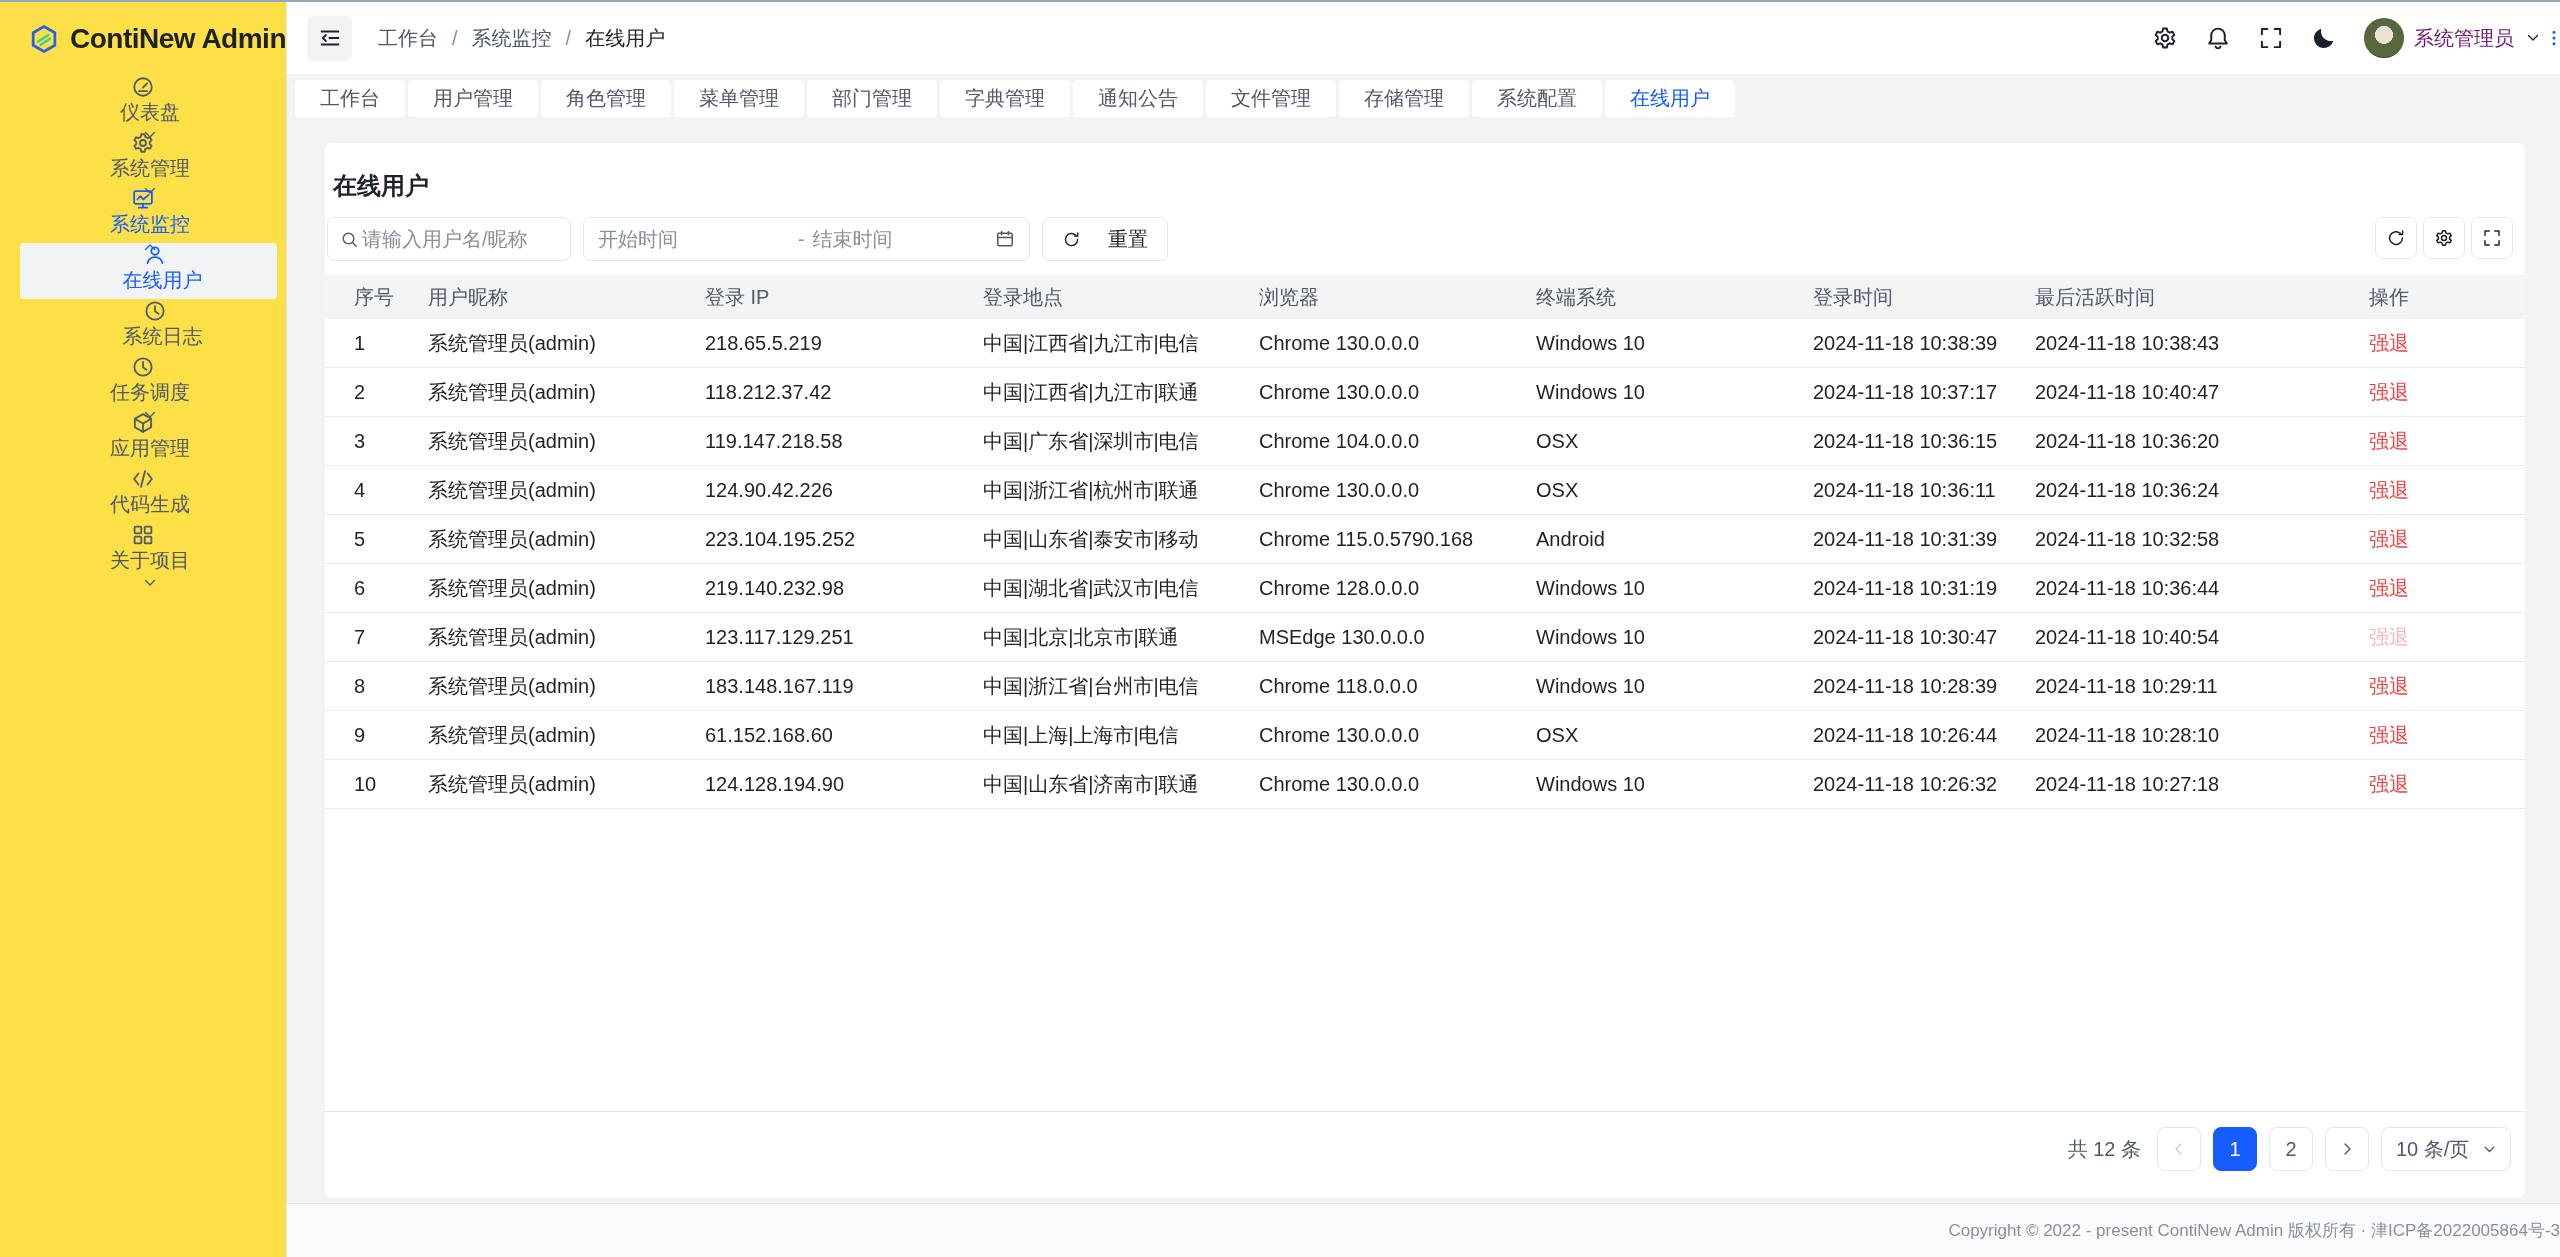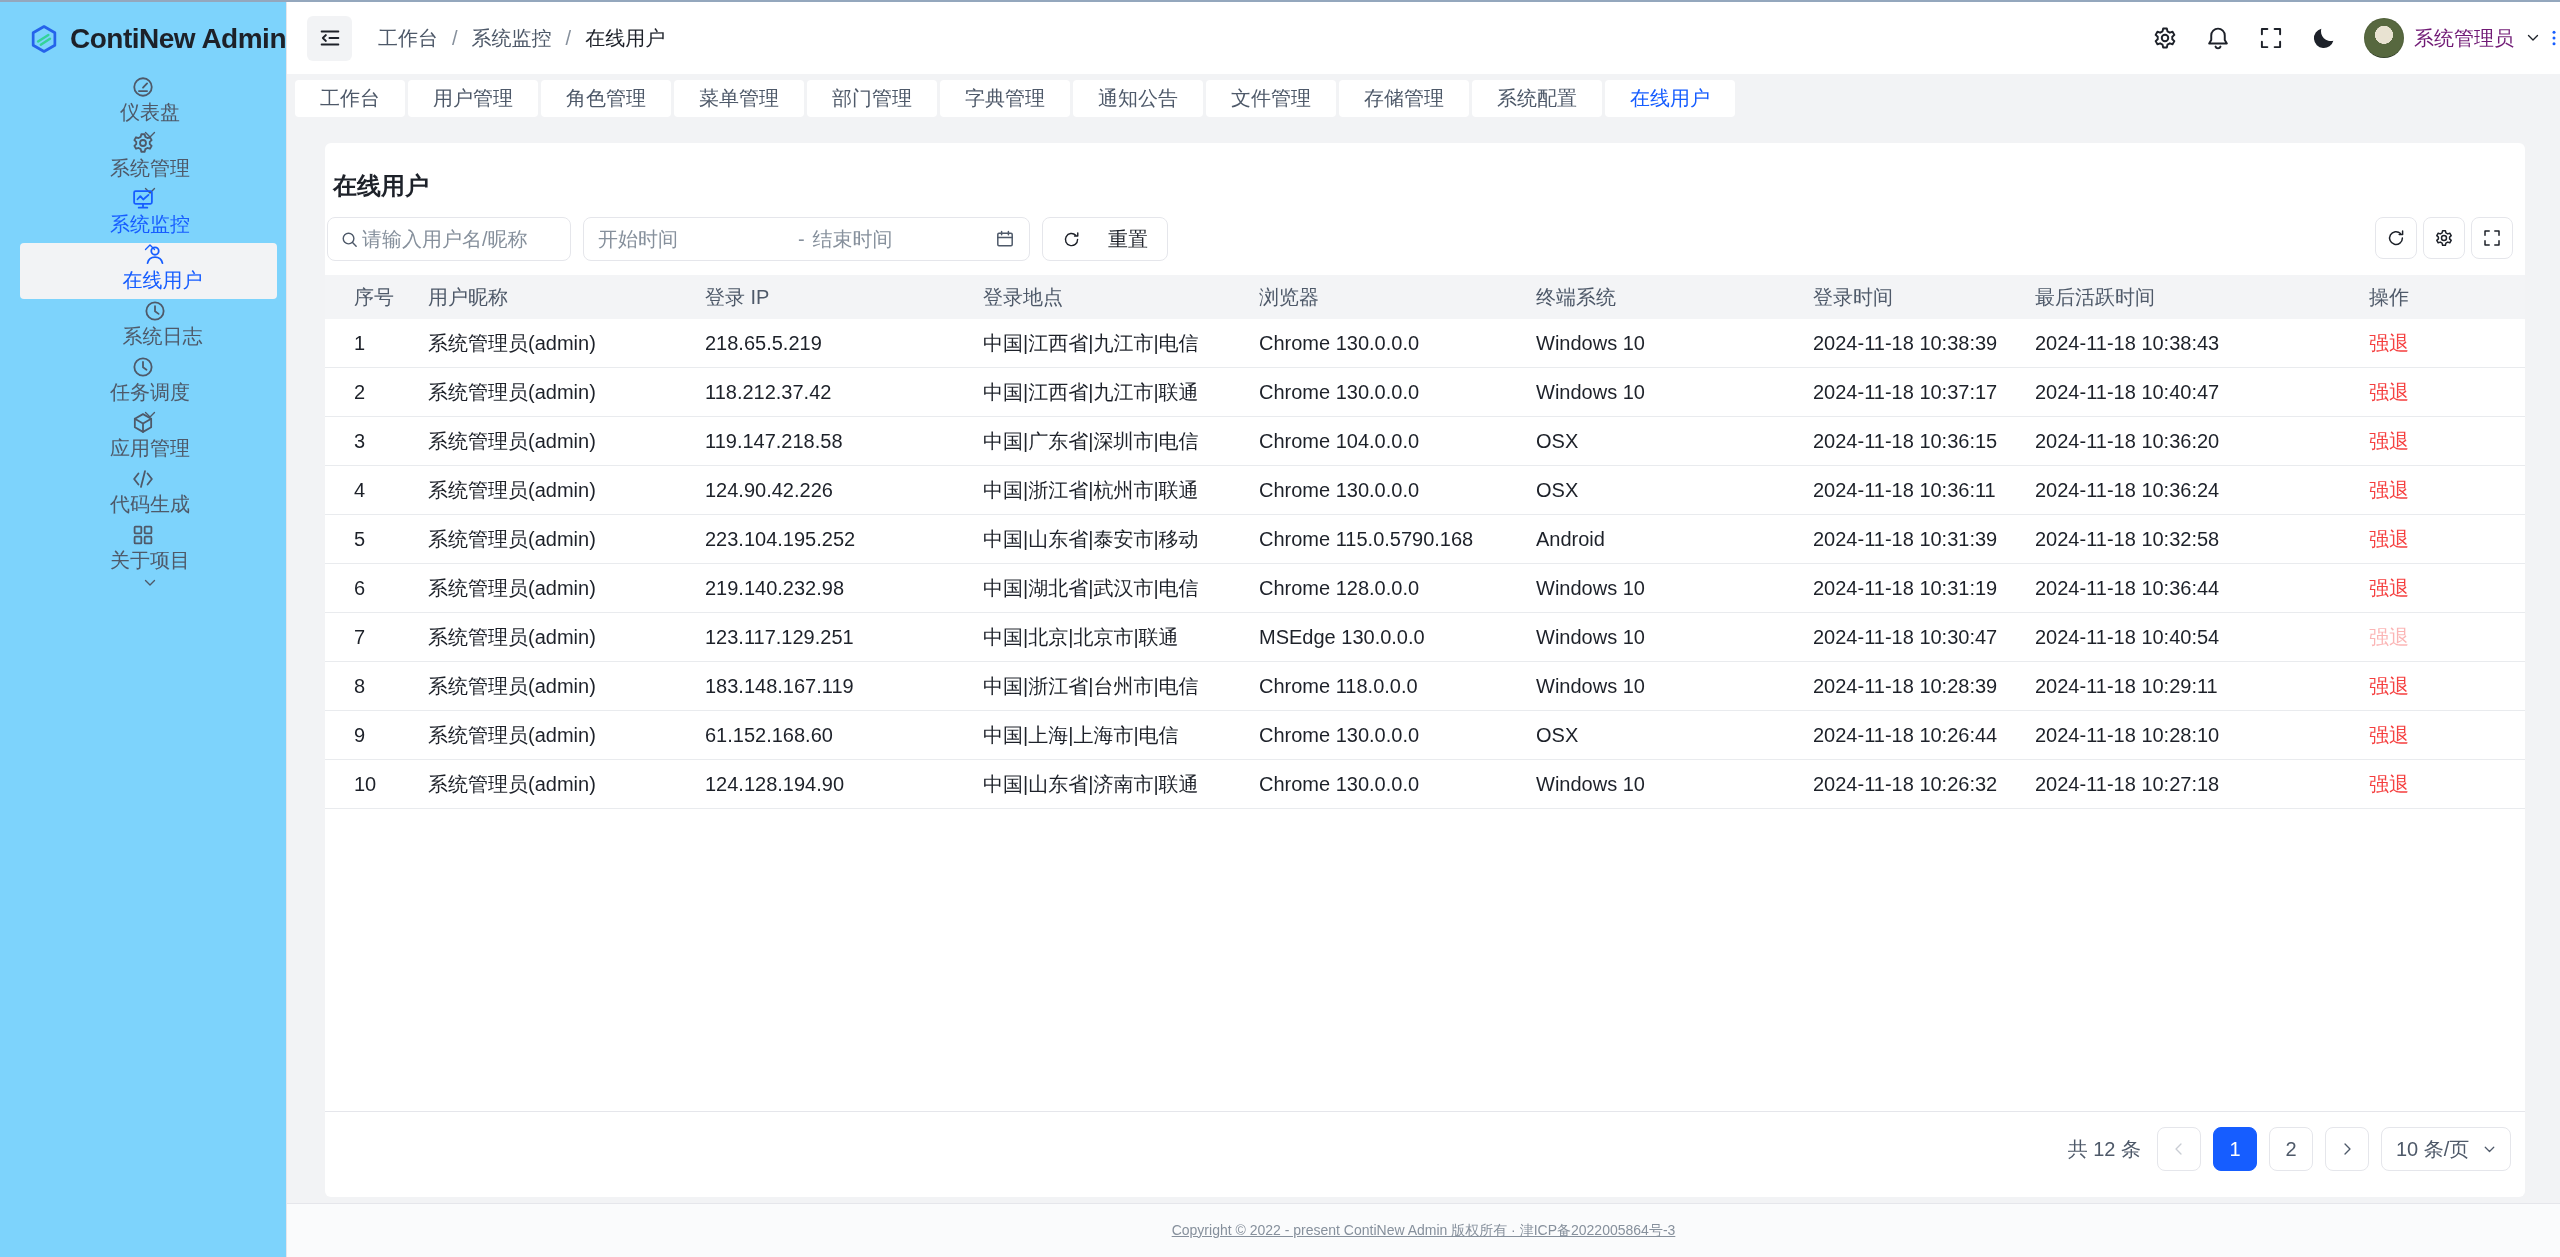--- a/index.html
+++ b/index.html
@@ -6,21 +6,21 @@
   html,body { width:2560px; height:1257px; overflow:hidden; }
   body {
     font-family:"Liberation Sans","DejaVu Sans",sans-serif;
     font-size:20px; color:#1d2129; background:#f2f3f5;
     display:flex; flex-direction:column;
   }
   .win-edge { height:2px; background:#94a7bd; flex:0 0 auto; }
   .app { flex:1; display:flex; min-height:0; }
 
   
-  .sidebar { width:287px; flex:0 0 287px; background:#7dd3fc; border-right:1px solid #e5e6eb; z-index:3;padding-left:11px; }
+  .sidebar { width:287px; flex:0 0 287px; background:#fde047; border-right:1px solid #e5e6eb; z-index:3;padding-left:11px; }
   .logo { height:73px; display:flex; align-items:center; padding-left:20px; gap:13px; }
   .logo svg { width:44px; height:46px; }
   .logo-title { font-size:28px; font-weight:700; color:#1d2129; letter-spacing:-.5px; white-space:nowrap; }
   .menu-item { height:56px; margin:0 9px; border-radius:4px; display:flex; align-items:center;
                padding:0 16px 0 19px; color:#4e5969; cursor:pointer;flex-direction:column; }
   .menu-item .mi-icon { width:24px; height:24px; margin-right:15px; flex:0 0 24px; }
   .mi-icon svg, .ticon svg, .btn-icon svg { width:100%; height:100%; display:block; }
   .menu-item .mi-label { flex:1; white-space:nowrap; }
   .mi-chevron { width:18px; height:18px; color:#4e5969; }
   .mi-chevron svg { width:18px; height:18px; }
@@ -97,21 +97,21 @@
   .pg-btn.num.active { background:#165dff; border-color:#165dff; color:#fff; }
   .pg-btn .btn-icon { width:18px; height:18px; }
   .pg-btn.prev { color:#c9cdd4; }
   .pg-select { height:44px; width:130px; border:1px solid #e5e6eb; border-radius:8px; background:#fff;
                display:flex; align-items:center; justify-content:space-between; padding:0 12px 0 14px;
                color:#4e5969; cursor:pointer; }
   .pg-select .btn-icon { width:17px; height:17px; }
 
   
   .footer { height:54px; flex:0 0 54px; background:#fafbfc; border-top:1px solid #e5e6eb;
-            display:flex; align-items:center; justify-content:center; color:#86909c; font-size:14px;text-decoration:underline; }
+            display:flex; align-items:center; justify-content:flex-end; color:#86909c; font-size:17px; }
 </style>
 </head>
 <body>
 
 <div class="win-edge"></div>
 <div class="app">
 
   <aside class="sidebar">
     <div class="logo">
       <svg viewBox="0 0 48 52">

